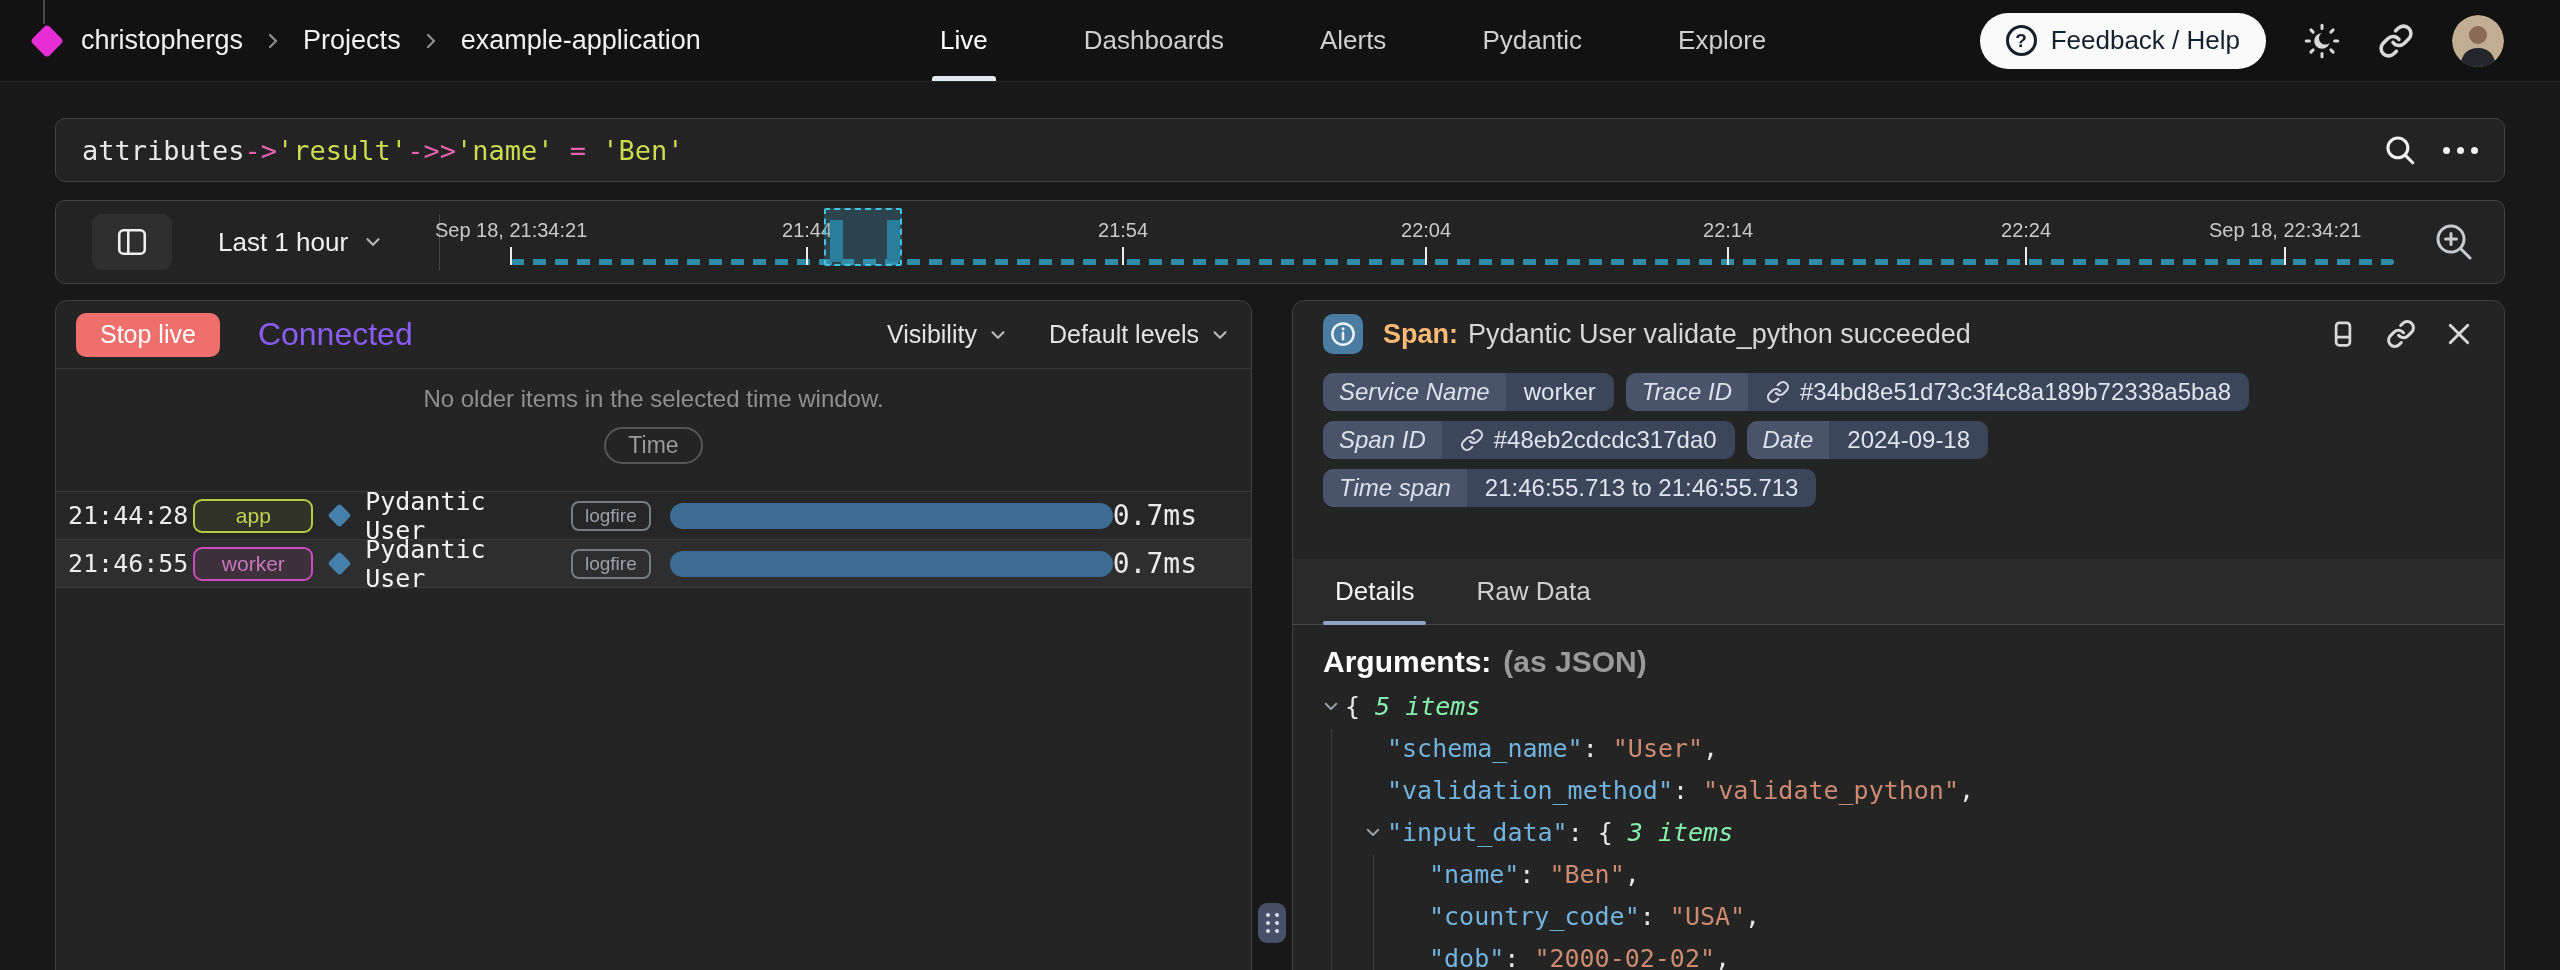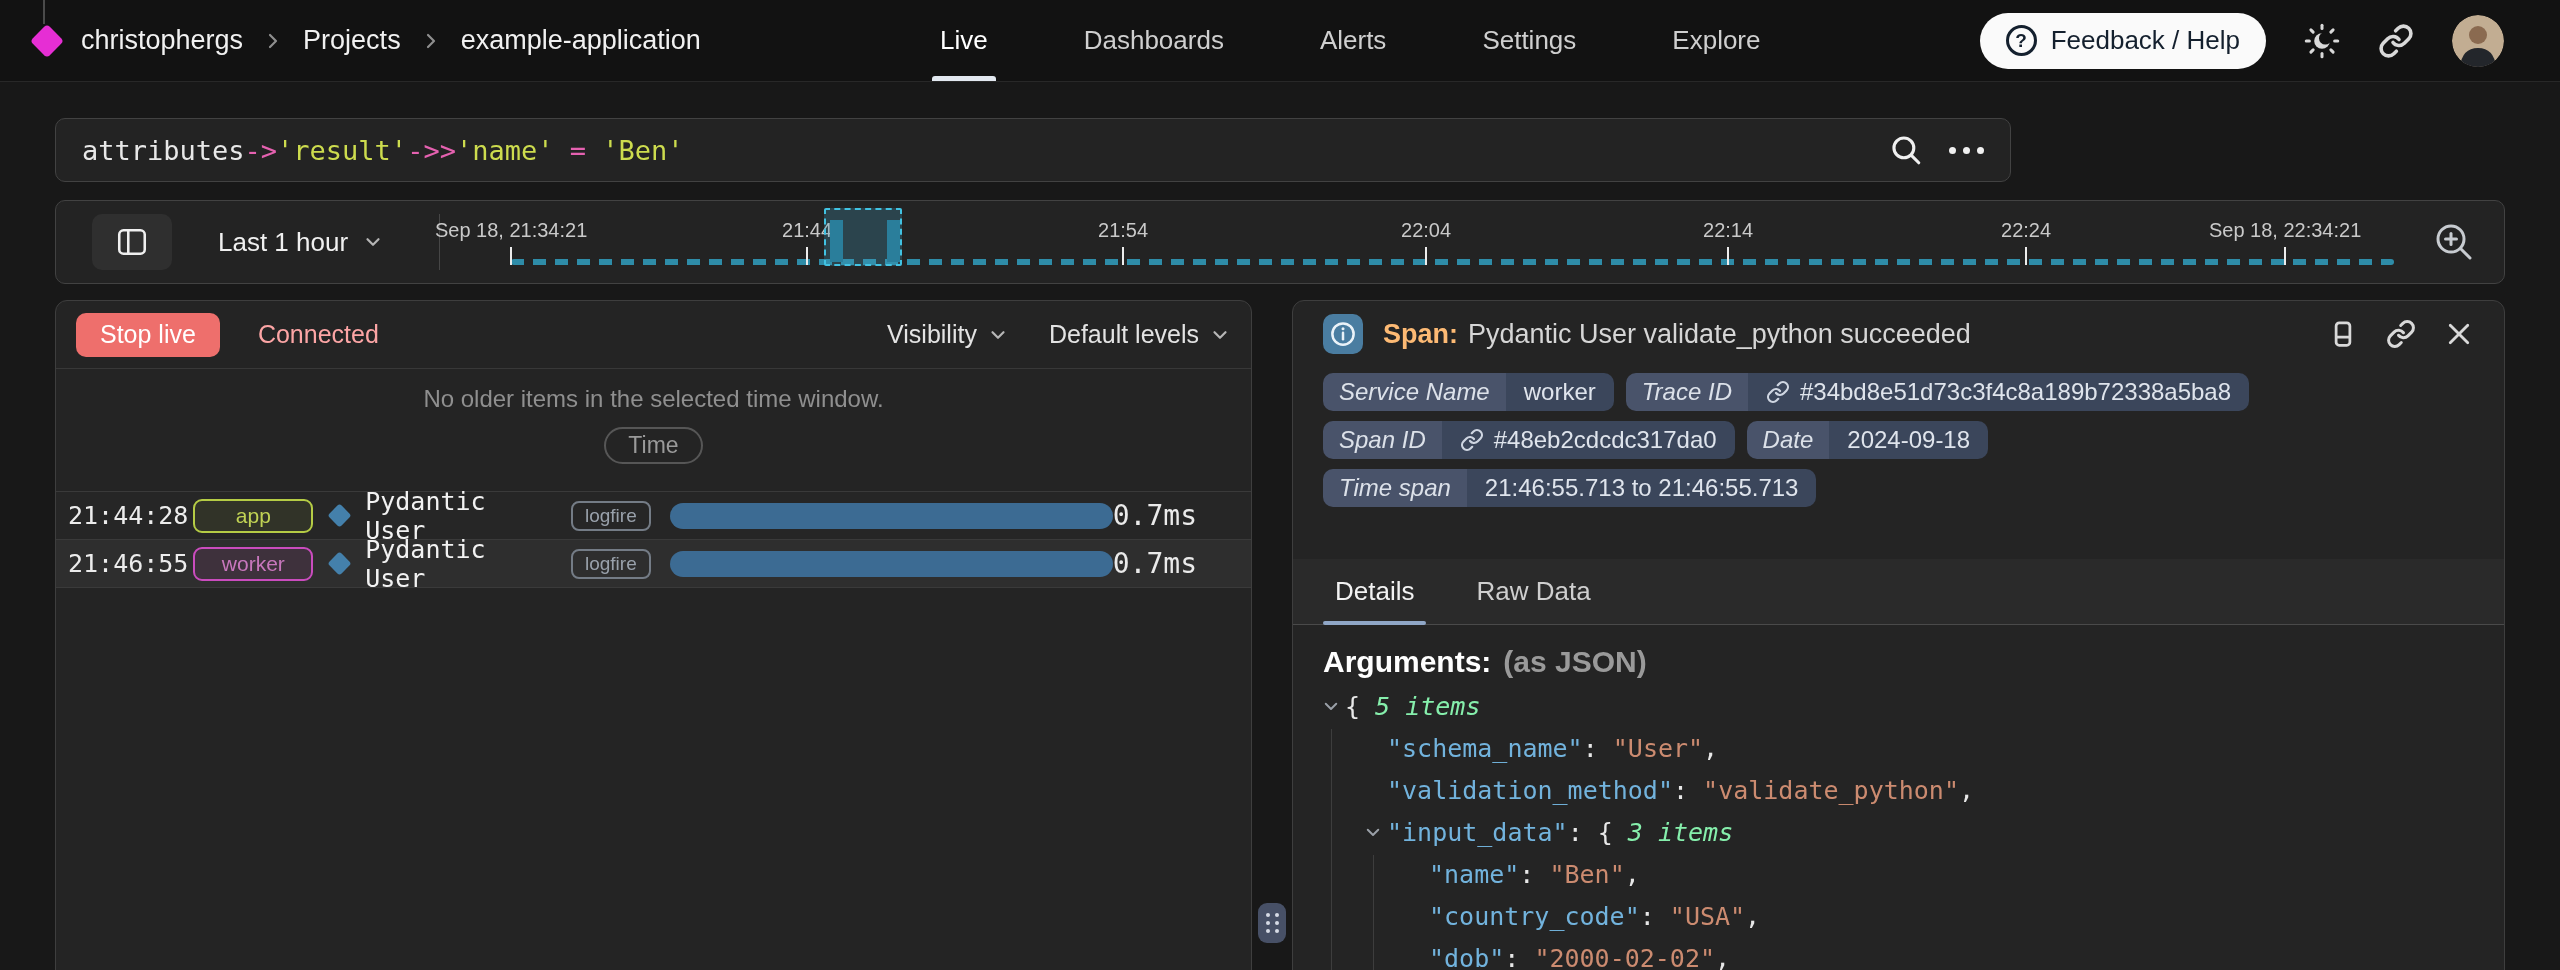--- a/index.html
+++ b/index.html
@@ -30,21 +30,21 @@
                   background:#fafafa; color:#14202e; border:none; border-radius:28px;
                   font-size:26px; font-family:inherit; cursor:pointer; }
   .q-circle { width:31px; height:31px; border:3px solid #14202e; border-radius:50%;
               display:flex; align-items:center; justify-content:center;
               font-size:19px; font-weight:bold; }
   .icon-btn { background:none; border:none; color:#d9d9d9; cursor:pointer; display:flex; }
   .icon-btn svg { width:36px; height:36px; }
   .avatar { width:52px; height:52px; border-radius:50%; overflow:hidden; cursor:pointer; }
 
   
-  .query-bar { position:absolute; left:55px; top:118px; width:1956px; height:64px;
+  .query-bar { position:absolute; left:55px; top:118px; width:2450px; height:64px;
                background:#232323; border:1px solid #424242; border-radius:10px;
                display:flex; align-items:center; padding:0 26px; }
   .query-text { flex:1; font-family:"DejaVu Sans Mono", monospace; font-size:27px; white-space:pre; }
   .tok-plain { color:#e8e8e8; } .tok-op { color:#e561b0; } .tok-str { color:#cddc4e; }
   .query-actions { display:flex; align-items:center; gap:26px; }
   .query-actions svg { width:34px; height:34px; color:#f0f0f0; }
   .dots { display:flex; gap:7px; cursor:pointer; }
   .dots i { width:7px; height:7px; border-radius:50%; background:#f0f0f0; }
 
   
@@ -77,21 +77,21 @@
   .panel { position:absolute; top:300px; height:700px; background:#242424;
            border:1px solid #3e3e3e; border-radius:12px; overflow:hidden; }
   .left-panel { left:55px; width:1197px; }
   .right-panel { left:1292px; width:1213px; }
 
   
   .lp-header { height:68px; display:flex; align-items:center; padding:0 20px;
                border-bottom:1px solid #383838; }
   .stop-live { height:44px; padding:0 24px; background:#ee6f6c; color:#ffffff;
                border:none; border-radius:10px; font-size:25px; font-family:inherit; cursor:pointer; }
-  .connected { margin-left:38px; font-size:25px; color:#fca5a5; }
+  .connected { margin-left:38px; font-size:32px; color:#8b5cf6; }
   .lp-spacer { flex:1; }
   .dropdown { display:flex; align-items:center; gap:10px; font-size:25px; color:#e3e3e3; cursor:pointer; }
   .dropdown + .dropdown { margin-left:40px; }
   .lp-msg { margin-top:16px; text-align:center; font-size:24px; color:#8f8f8f; }
   .today-wrap { display:flex; justify-content:center; margin-top:14px; }
   .today-btn { height:37px; padding:0 22px; background:none; border:2px solid #565656;
                border-radius:19px; color:#9a9a9a; font-size:23px; font-family:inherit; cursor:pointer; }
   .rows { margin-top:27px; border-top:1px solid #3a3a3a; }
   .lrow { height:48px; display:flex; align-items:center; padding:0 12px;
           border-bottom:1px solid #3a3a3a; background:#262626; cursor:pointer;
@@ -180,21 +180,21 @@
               <polyline points="9 6 15 12 9 18"></polyline>
             </svg>
           </span>
           <span class="bc-item">example-application</span>
         </nav>
     </div>
     <nav class="nav-tabs" id="nav-tabs">
         <div class="nav-tab active">Live</div>
         <div class="nav-tab">Dashboards</div>
         <div class="nav-tab">Alerts</div>
-        <div class="nav-tab">Settings</div>
+        <div class="nav-tab">Pydantic</div>
         <div class="nav-tab">Explore</div>
       </nav>
     <div class="nav-right">
       <button class="feedback-btn">
         <span class="q-circle">?</span>
         <span>Feedback / Help</span>
       </button>
       <button class="icon-btn">
         <span style="display:flex">
           <svg viewBox="0 0 24 24" width="36" height="36" fill="none" stroke="currentColor" stroke-width="2" stroke-linecap="round">

